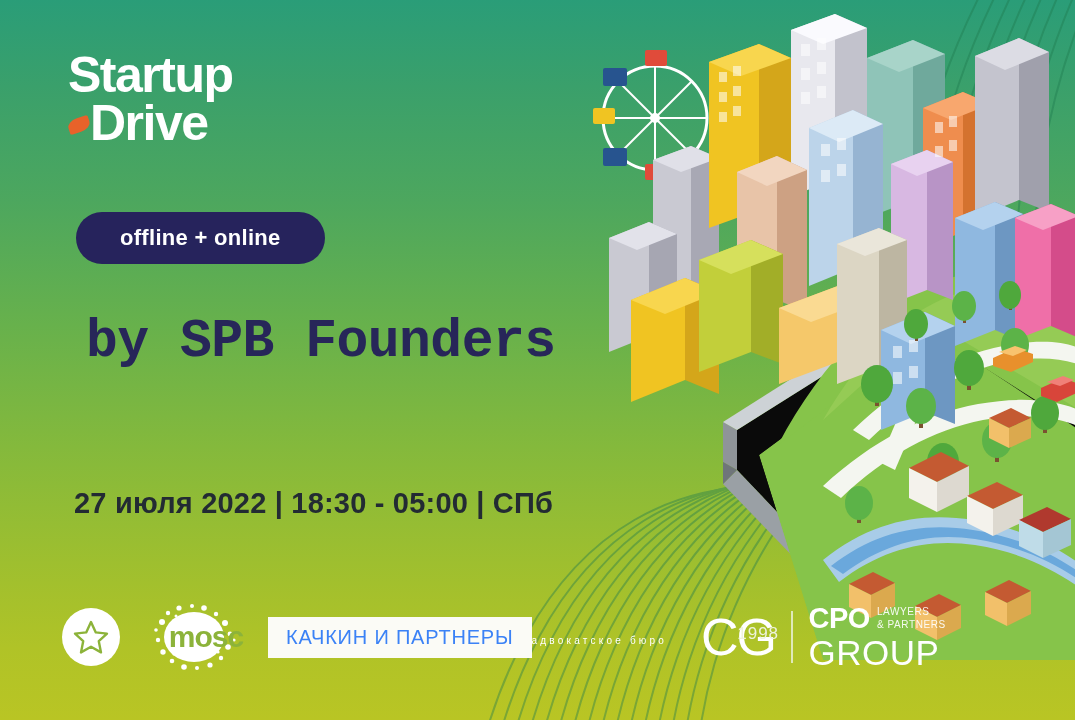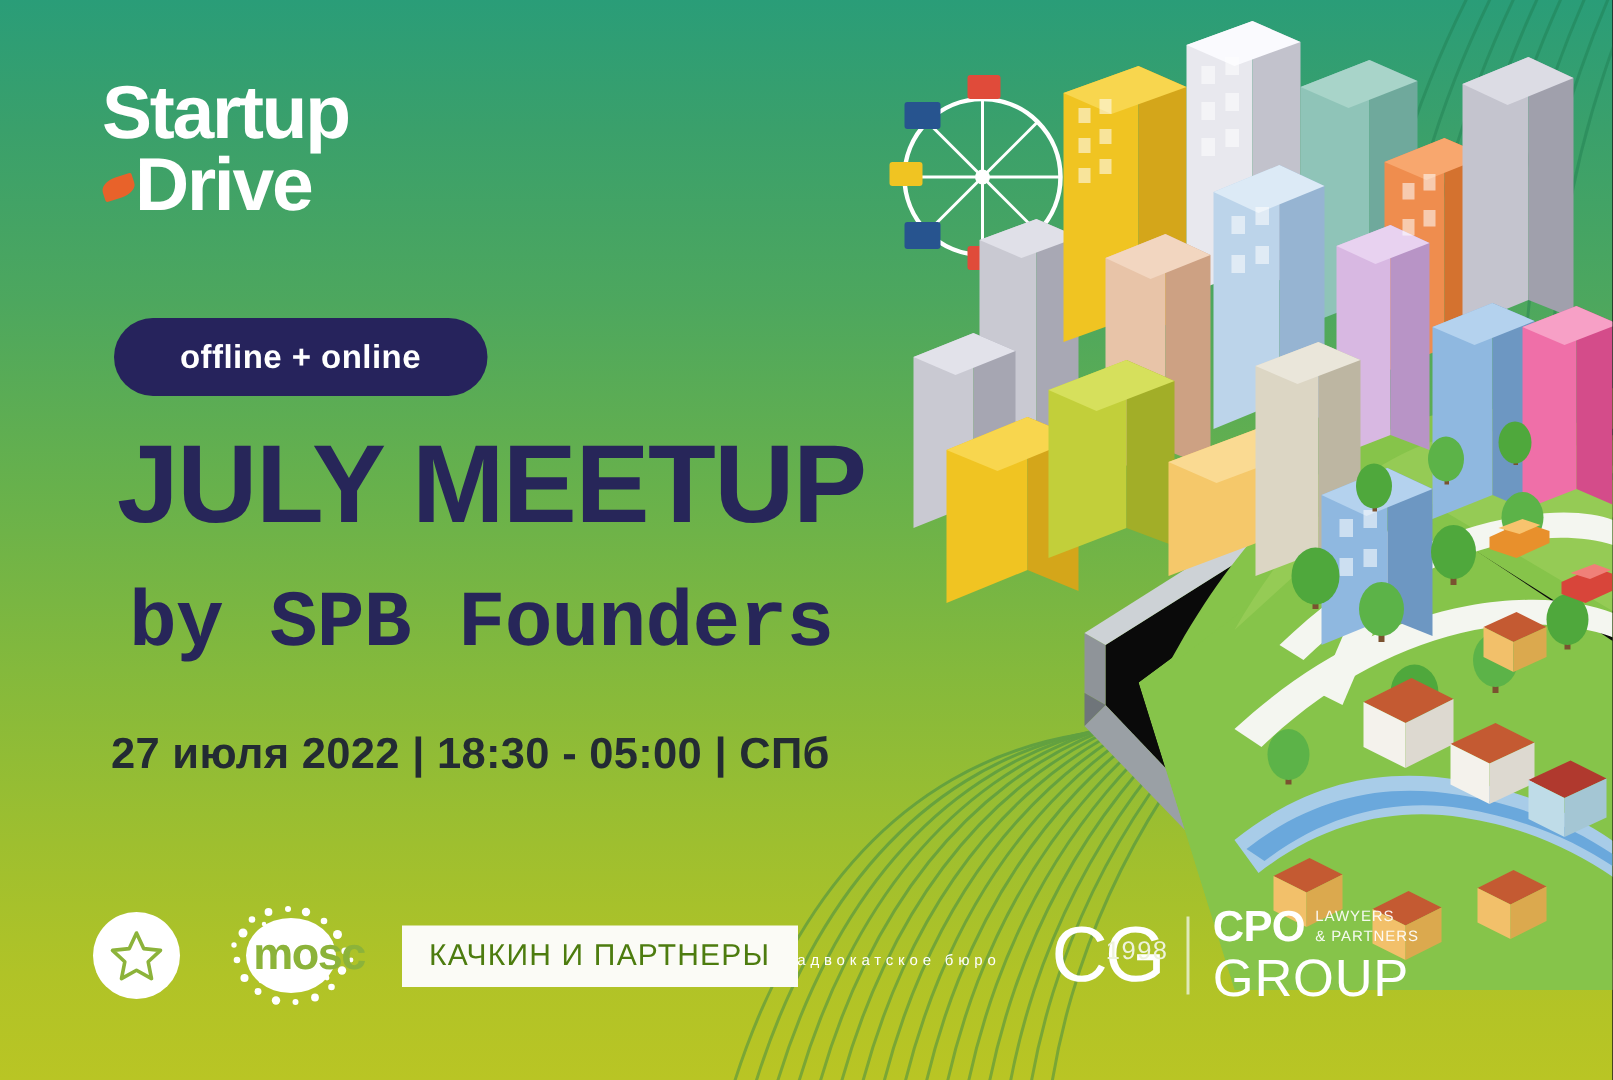--- a/index.html
+++ b/index.html
@@ -158,21 +158,21 @@
     font-weight: bold;
     letter-spacing: -1px;
     margin-left: 24px;
   }
 
   
   .kachkin { margin-left: 26px; text-align: center; }
   .kachkin-box {
     background: #fbfbf6;
     padding: 9px 18px;
-    color: #4d7c0f;
+    color: #3b82f6;
     font-size: 20px;
     letter-spacing: .8px;
   }
   .kachkin-sub {
     margin-top: 7px;
     color: #ffffff;
     font-size: 10px;
     letter-spacing: 3.2px;
   }
 
@@ -268,21 +268,20 @@
     <div class="brand-line brand-top">Startup</div>
     <div class="brand-line brand-bottom">
       <span class="brand-dot"></span>
       <span>Drive</span>
     </div>
   </div>
 
   <div class="badge">offline + online</div>
 
   <div class="headline">
-    <div class="headline-main">JULY MEETUP</div>
     <div class="headline-sub">by SPB Founders</div>
   </div>
 
   <div class="dateline">27 июля 2022 | 18:30 - 05:00 | СПб</div>
 
   <svg class="illustration" viewBox="0 0 560 660" fill="none">
     <defs>
       <clipPath id="screenClip">
         <path d="M236 455 L405 330 L556 430 L556 660 L300 660 Z"></path>
       </clipPath>

